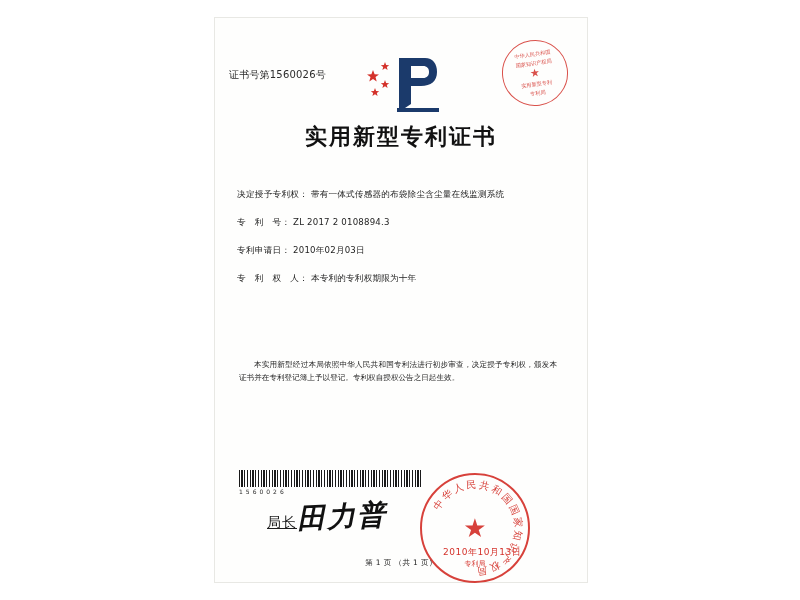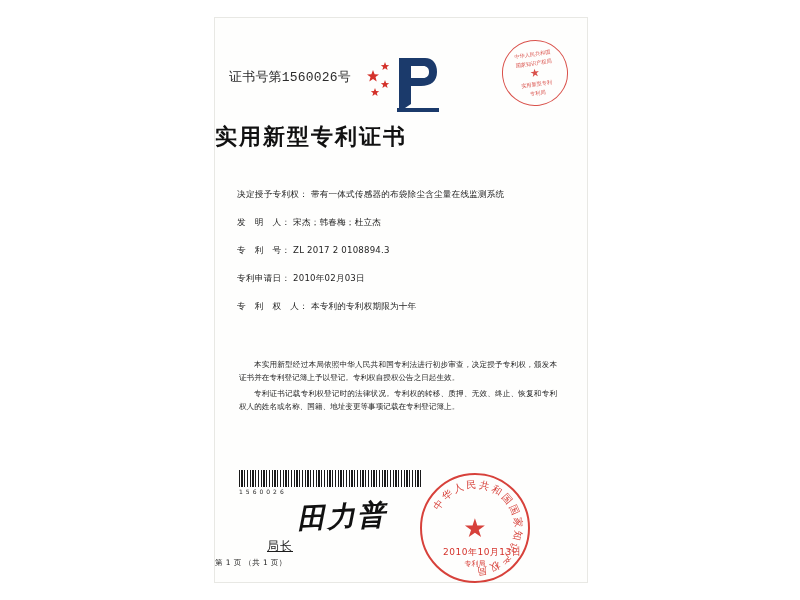--- a/index.html
+++ b/index.html
@@ -37,25 +37,24 @@
     right: 0;
     bottom: 0;
     padding: 0;
   }
 
   
   .cert-number {
     position: absolute;
     left: 14px;
     top: 50px;
-    font-size: 13px;
+    font-size: 10px;
     color: #2b2b2b;
     letter-spacing: 0.2px;
     white-space: nowrap;
-    font-family: Liberation Mono, monospace;
   }
 
   
   .emblem {
     position: absolute;
     left: 148px;
     top: 36px;
     width: 78px;
     height: 62px;
   }
@@ -92,21 +91,21 @@
   .top-seal .st-l2 { top: 19px; }
   .top-seal .st-l3 { top: 40px; }
   .top-seal .st-l4 { top: 49px; }
 
   
   .cert-title {
     position: absolute;
     left: 0;
     top: 104px;
     width: 100%;
-    text-align: left;
+    text-align: center;
     font-family: Liberation Mono, monospace;
     font-size: 22px;
     font-weight: bold;
     color: #111111;
     letter-spacing: 2px;
   }
 
   
   .fields {
     position: absolute;
@@ -170,22 +169,22 @@
     top: 470px;
     font-size: 6px;
     letter-spacing: 3px;
     color: #2a2a2a;
   }
 
   
   .director-label {
     position: absolute;
     left: 52px;
-    top: 520px;
-    font-size: 12px;
+    top: 496px;
+    font-size: 14px;
     color: #1d1d1d;
     letter-spacing: 1px;
     text-decoration: underline;
   }
   .director-signature {
     position: absolute;
     left: 82px;
     top: 480px;
     font-family: "DejaVu Serif", "Liberation Serif", serif;
     font-size: 28px;
@@ -239,21 +238,21 @@
     letter-spacing: 0.5px;
     white-space: nowrap;
   }
 
   
   .page-footer {
     position: absolute;
     left: 0;
     bottom: 14px;
     width: 100%;
-    text-align: left;
+    text-align: center;
     font-size: 7.5px;
     color: #222222;
     letter-spacing: 0.4px;
   }
 </style>
 </head>
 <body>
 
 <div id="page">
 
@@ -288,24 +287,20 @@
 
       <div class="cert-title">实用新型专利证书</div>
 
       <div class="fields">
 
         <div class="field-row">
           <span class="field-label">决定授予专利权：</span>
           <span class="field-value">带有一体式传感器的布袋除尘含尘量在线监测系统</span>
         </div>
 
-        <div class="field-row">
-          <span class="field-label">发　明　人：</span>
-          <span class="field-value">宋杰；韩春梅；杜立杰</span>
-        </div>
 
         <div class="field-row">
           <span class="field-label">专　利　号：</span>
           <span class="field-value">ZL 2017 2 0108894.3</span>
         </div>
 
         <div class="field-row">
           <span class="field-label">专利申请日：</span>
           <span class="field-value">2010年02月03日</span>
         </div>
@@ -313,21 +308,20 @@
         <div class="field-row">
           <span class="field-label">专　利　权　人：</span>
           <span class="field-value">本专利的专利权期限为十年</span>
         </div>
 
 
       </div>
 
       <div class="body-text">
         <p>本实用新型经过本局依照中华人民共和国专利法进行初步审查，决定授予专利权，颁发本证书并在专利登记簿上予以登记。专利权自授权公告之日起生效。</p>
-        <p>专利证书记载专利权登记时的法律状况。专利权的转移、质押、无效、终止、恢复和专利权人的姓名或名称、国籍、地址变更等事项记载在专利登记簿上。</p>
       </div>
 
       <div class="barcode"></div>
       <div class="barcode-number">1560026</div>
 
       <div class="director-label">局长</div>
       <div class="director-signature">田力普</div>
 
       <div class="big-seal">
         <div class="bs-ring-text">

